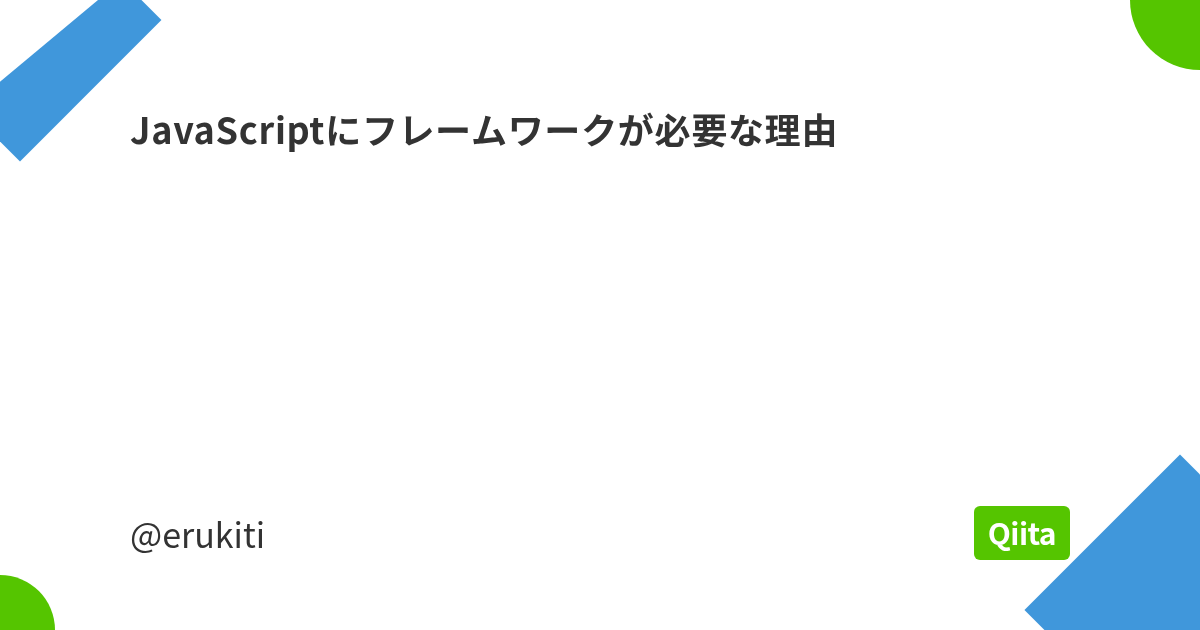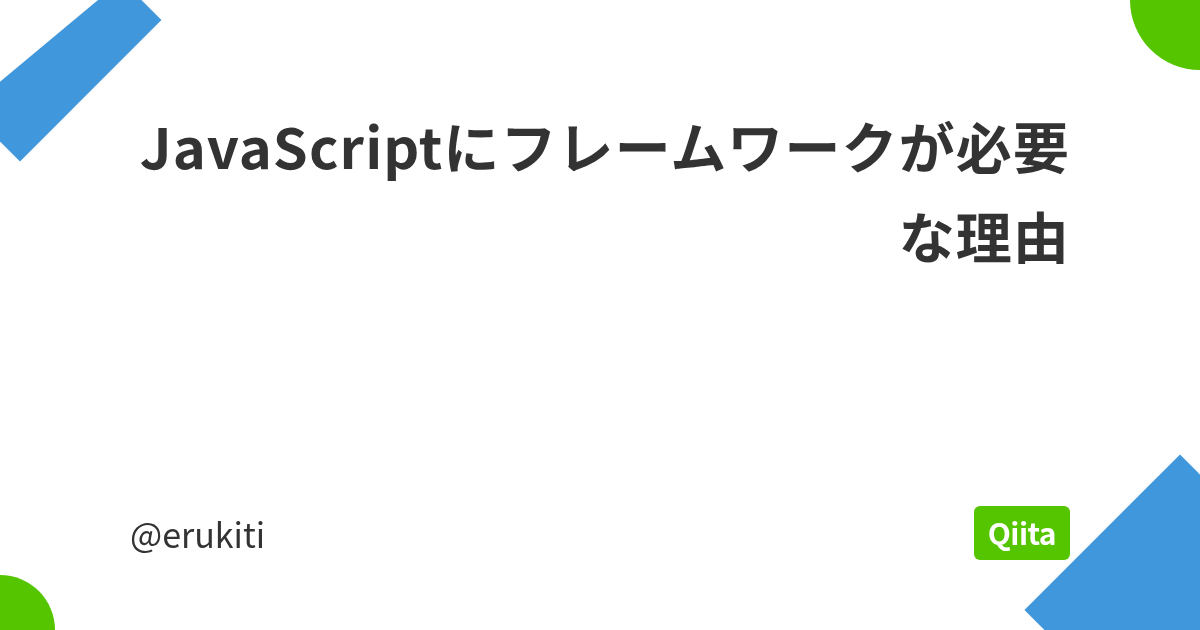--- a/index.html
+++ b/index.html
@@ -72,26 +72,25 @@
       left: 0;
       width: 100%;
       height: 100%;
       padding: 100px 130px 60px 130px;
       display: flex;
       flex-direction: column;
       justify-content: space-between;
       z-index: 3;
     }
     .title {
-      font-size: 56px;
+      font-size: 36px;
       font-weight: 700;
       color: #333333;
       line-height: 1.6;
       letter-spacing: 0.02em;
-      text-align: right;
     }
     .footer {
       display: flex;
       justify-content: space-between;
       align-items: center;
       padding-bottom: 10px;
     }
     .author {
       font-size: 34px;
       font-weight: 400;

